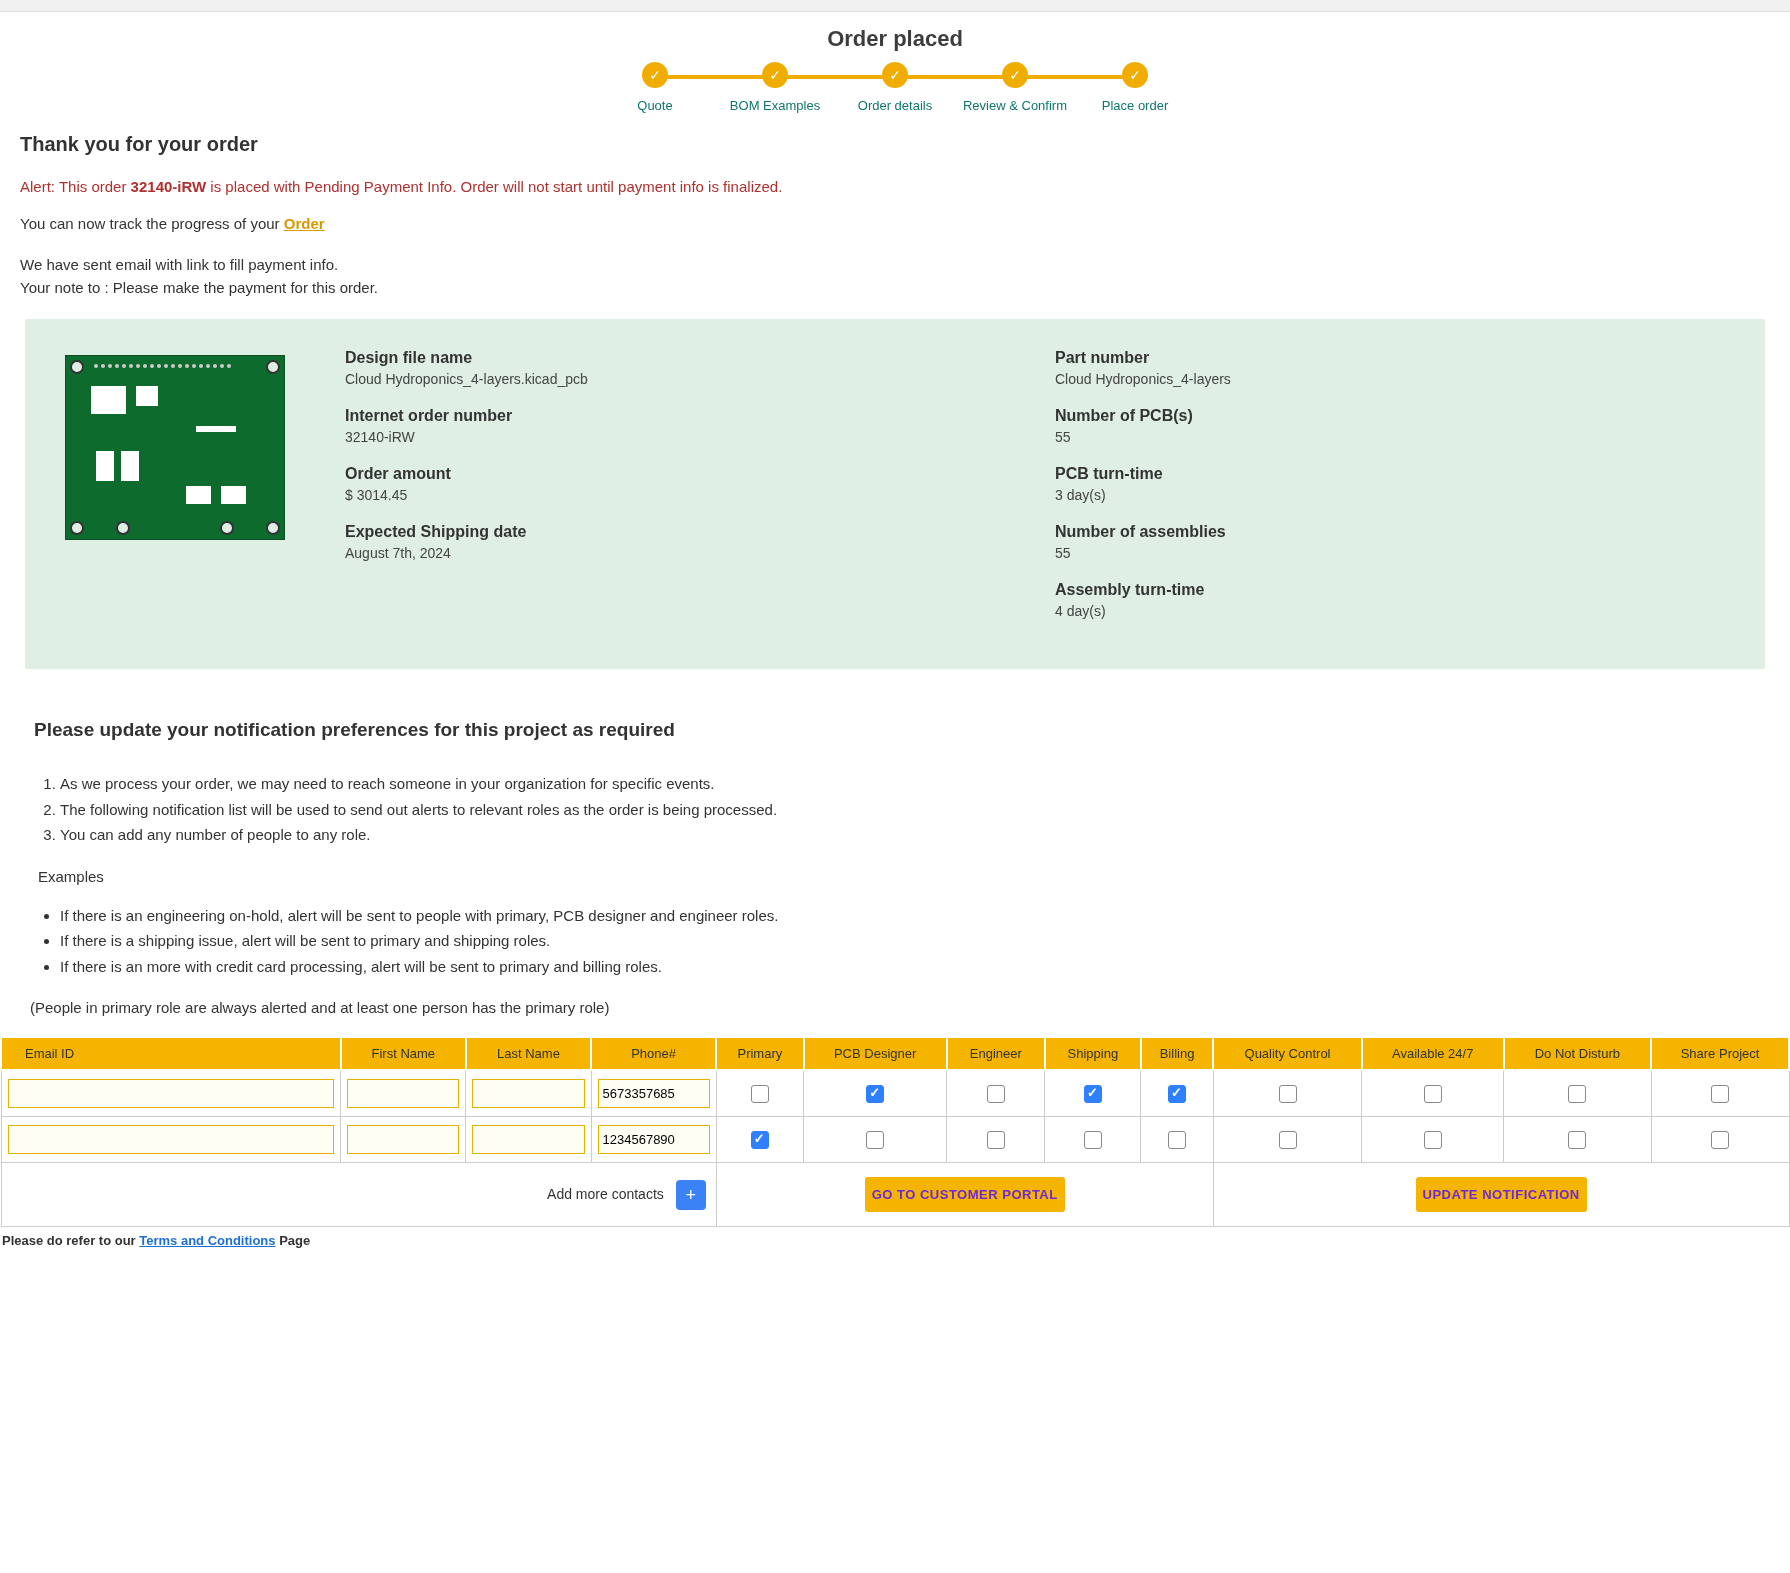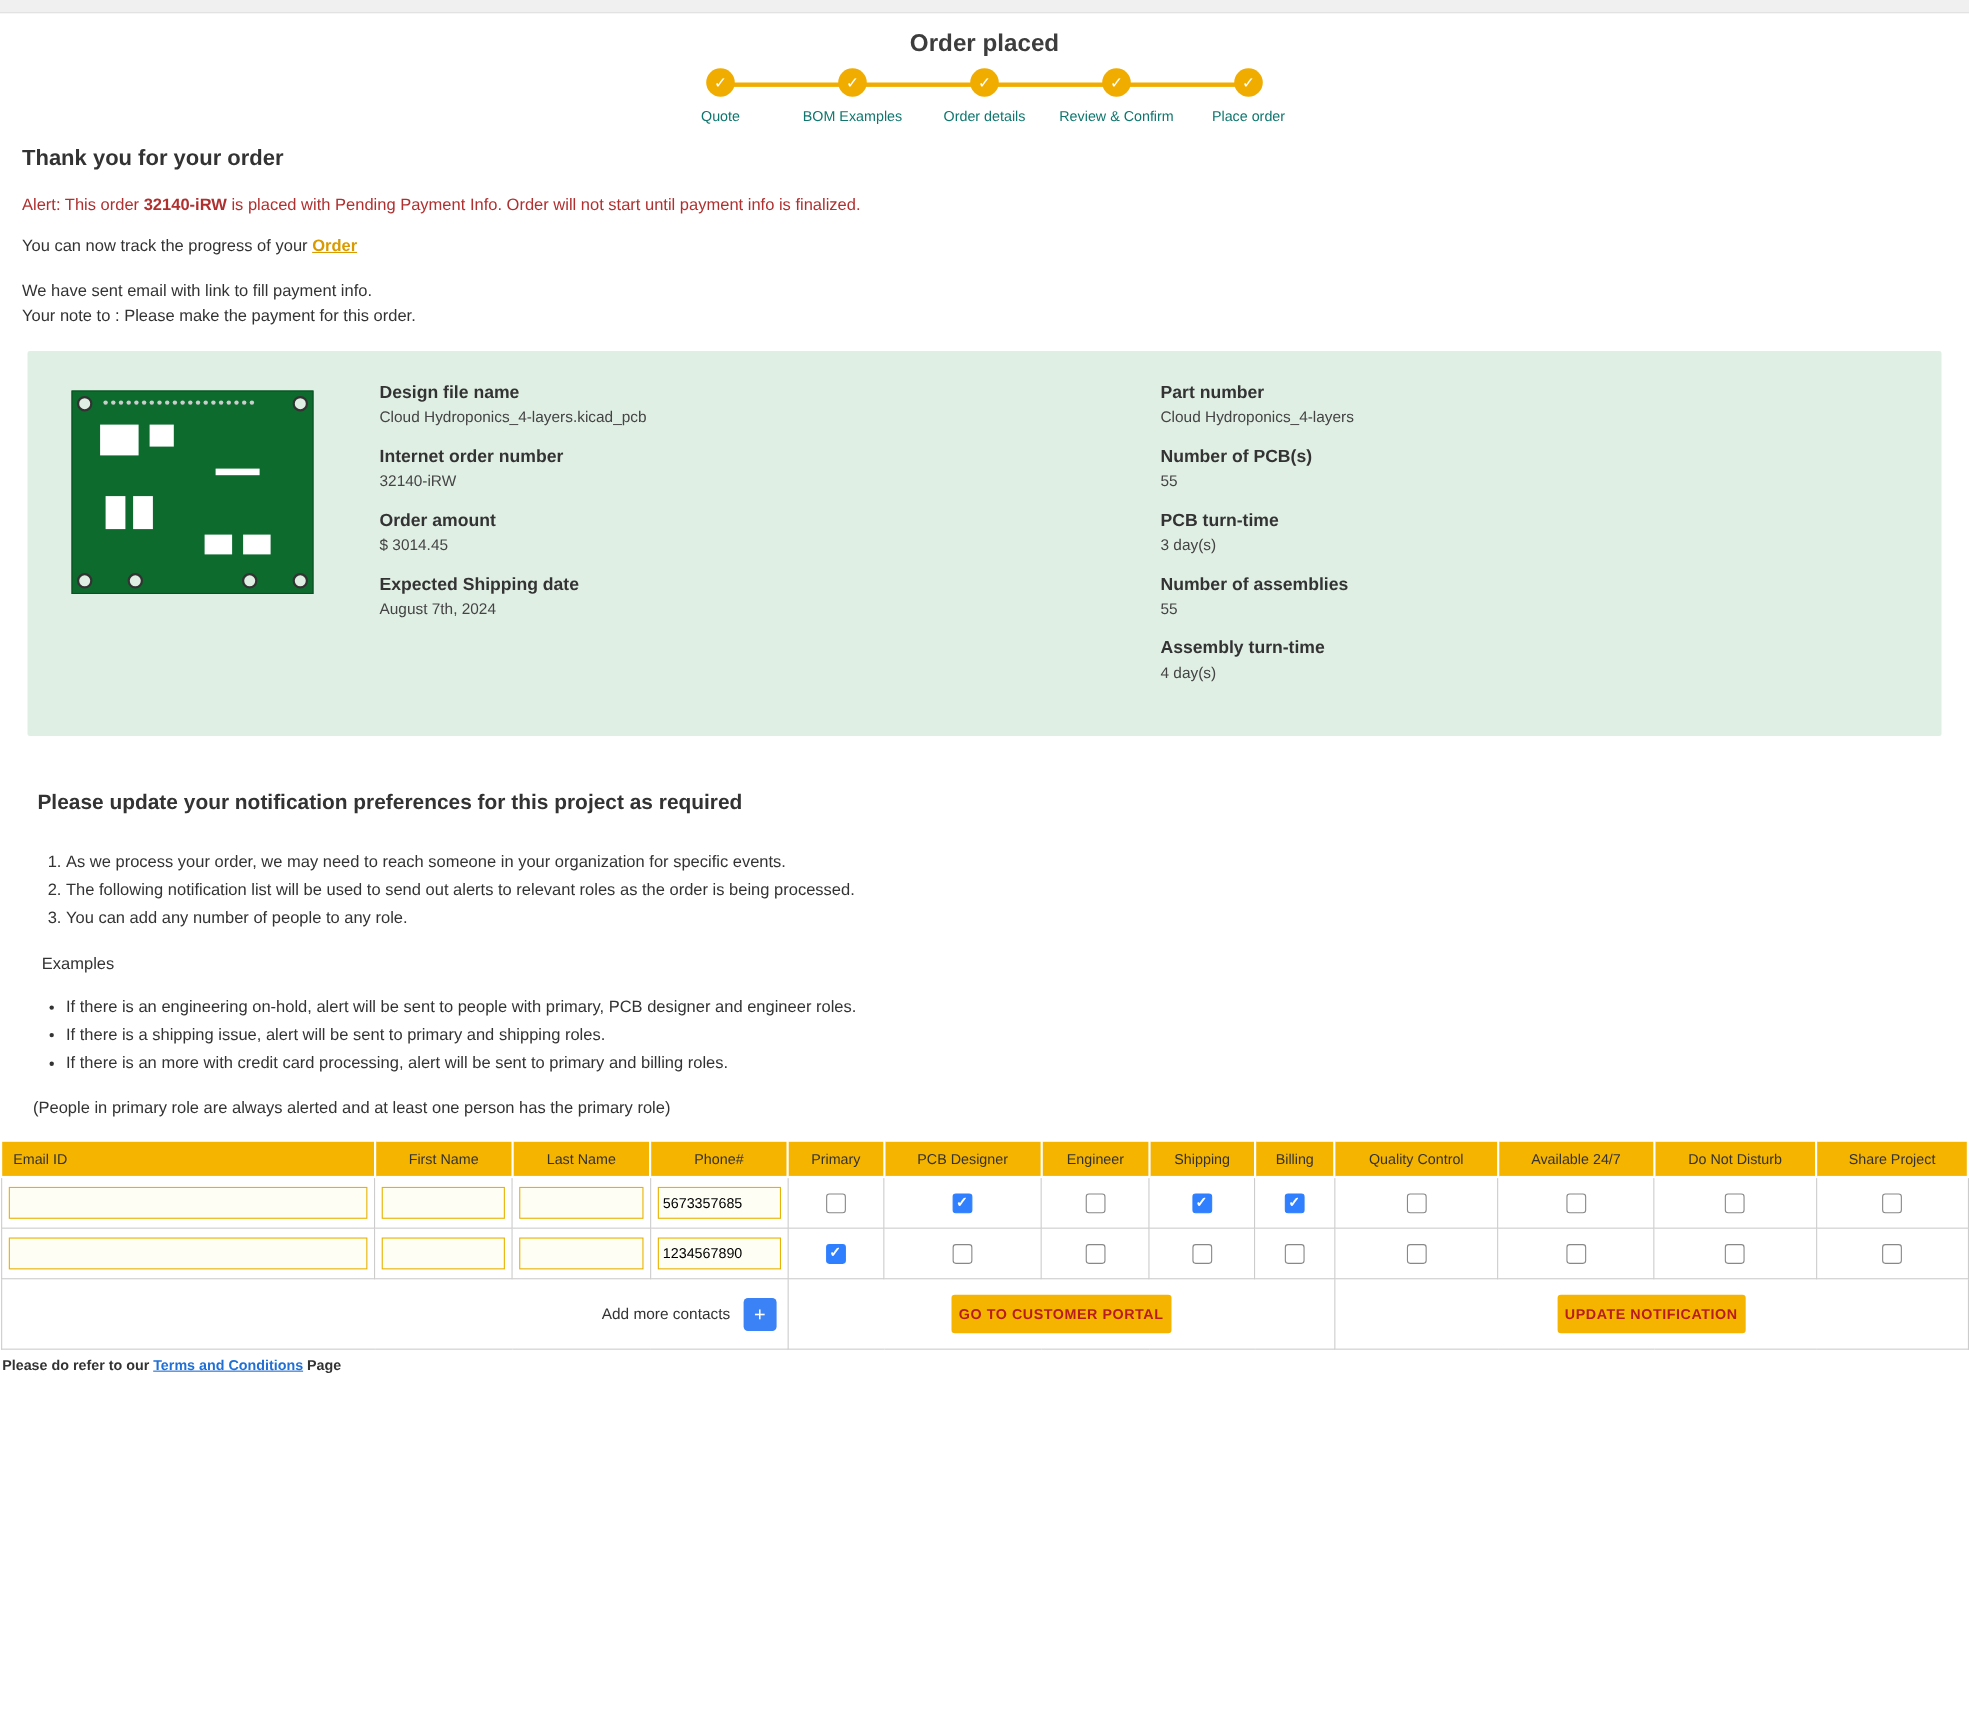--- a/index.html
+++ b/index.html
@@ -37,21 +37,21 @@
   .notif-table th { background: #f5b400; color: #333; font-weight: normal; font-size: 13px; padding: 8px 6px; border: 2px solid #fff; text-align: center; }
   .notif-table td { border: 1px solid #ccc; padding: 8px 6px; text-align: center; background: #fff; }
   .notif-table input[type=text] { width: 100%; border: 1px solid #e7b200; background: #fffef5; padding: 6px 4px; font-size: 13px; }
   .notif-table td:first-child { text-align: left; }
   .checkbox-box { display: inline-block; width: 18px; height: 18px; border: 1.5px solid #888; border-radius: 3px; cursor: pointer; vertical-align: middle; }
   .checkbox-box.checked { background: #2f7fff; border-color: #2f7fff; position: relative; }
   .checkbox-box.checked::after { content: '✓'; color: #fff; font-size: 13px; position: absolute; top: -1px; left: 2px; font-weight: bold; }
   .bottom-row td { padding: 14px 10px; }
   .add-contacts { text-align: right; font-size: 14px; color: #333; }
   .plus-btn { display: inline-block; width: 30px; height: 30px; background: #3b82f6; color: #fff; border-radius: 4px; text-align: center; line-height: 30px; font-size: 18px; margin-left: 8px; cursor: pointer; vertical-align: middle; }
-  .btn-yellow { background: #f5b400; color: #b91c1c; font-weight: bold; font-size: 13px; padding: 10px 7px; border: none; border-radius: 3px; cursor: pointer; letter-spacing: 0.5px; }
+  .btn-yellow { background: #f5b400; color: #6d28d9; font-weight: bold; font-size: 13px; padding: 10px 7px; border: none; border-radius: 3px; cursor: pointer; letter-spacing: 0.5px; }
   .terms-line { font-size: 13px; font-weight: bold; padding: 6px 2px; }
   .terms-line a { color: #1f6fd6; text-decoration: underline; }
 </style>
 </head>
 <body>
 
 <div class="topbar"></div>
 
 <div class="page-title">Order placed</div>
 
@@ -196,21 +196,21 @@
     <li>If there is a shipping issue, alert will be sent to primary and shipping roles.</li>
     <li>If there is an more with credit card processing, alert will be sent to primary and billing roles.</li>
   </ul>
 
   <div class="note-line">(People in primary role are always alerted and at least one person has the primary role)</div>
 </div>
 
 <table class="notif-table">
   <thead>
     <tr>
-      <th style="width:19%;text-align:left;padding-left:10px;">Email ID</th>
+      <th style="width:19%;text-align:left;padding-left:23px;">Email ID</th>
       <th style="width:7%;">First Name</th>
       <th style="width:7%;">Last Name</th>
       <th style="width:7%;">Phone#</th>
       <th>Primary</th>
       <th>PCB Designer</th>
       <th>Engineer</th>
       <th>Shipping</th>
       <th>Billing</th>
       <th>Quality Control</th>
       <th>Available 24/7</th>

